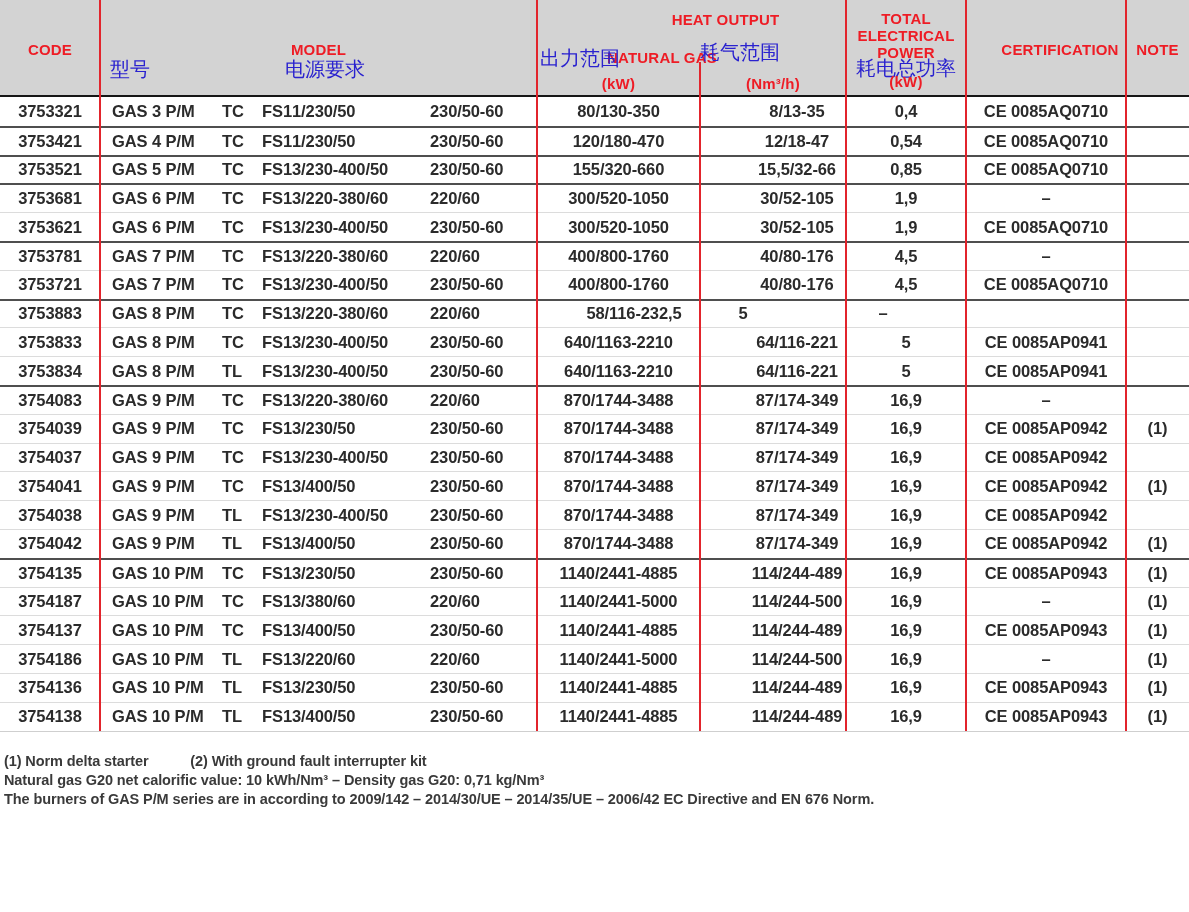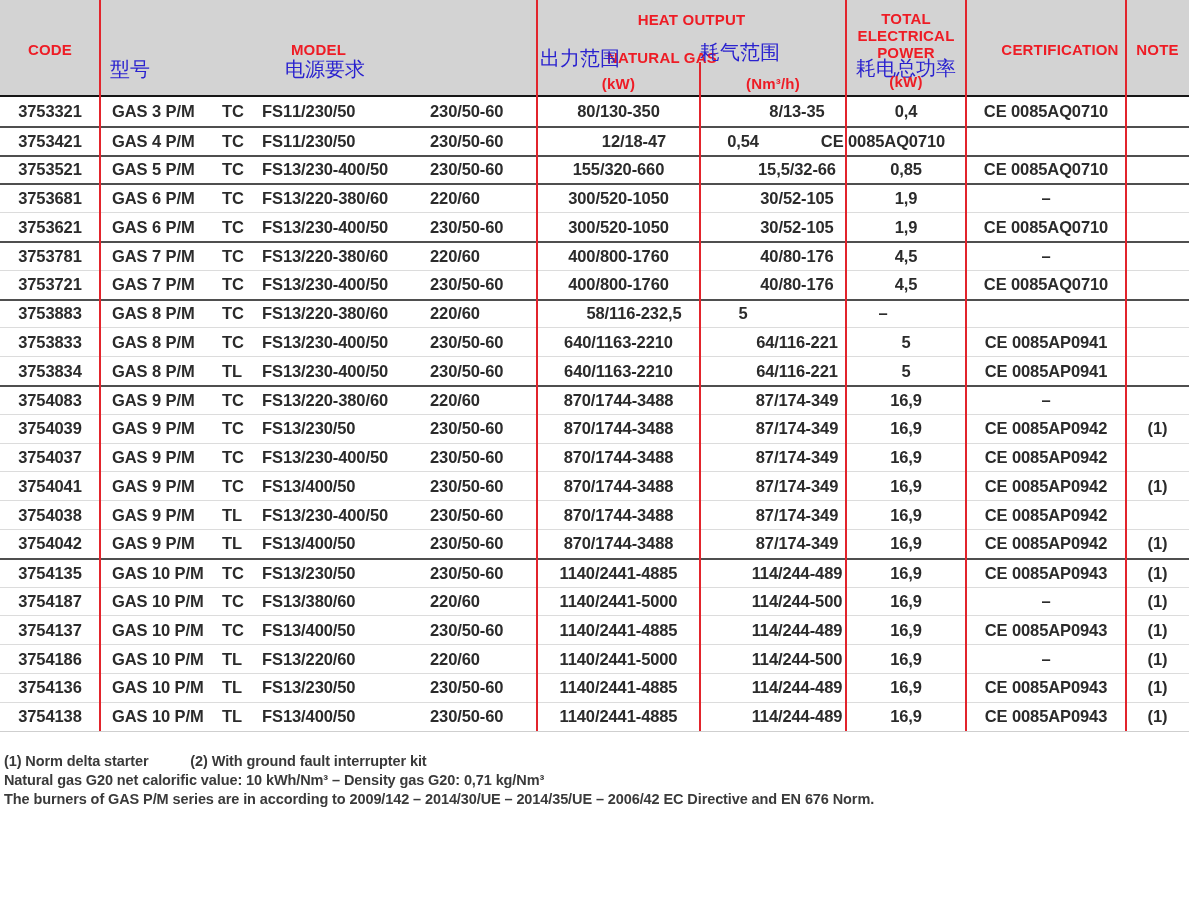--- a/index.html
+++ b/index.html
@@ -49,21 +49,21 @@
 <div class="sheet">
 
   <div class="spec-table">
 
     <div class="thead">
       <div class="hcell" style="left:0;width:100px;top:42px;">CODE</div>
       <div class="hzh" style="left:110px;top:58px;">型号</div>
       <div class="hcell" style="left:100px;width:437px;top:42px;">MODEL</div>
       <div class="hzh" style="left:240px;width:170px;top:58px;">电源要求</div>
 
-      <div class="hcell" style="left:537px;width:309px;top:12px;">HEAT OUTPUT</div>
+      <div class="hcell" style="left:537px;width:309px;top:12px;padding-left:34px;">HEAT OUTPUT</div>
       <div class="hcell" style="left:537px;width:250px;top:50px;">NATURAL GAS</div>
       <div class="hzh" style="left:540px;top:47px;">出力范围</div>
       <div class="hzh" style="left:700px;top:41px;text-align:right;">耗气范围</div>
       <div class="hcell" style="left:537px;width:163px;top:76px;">(kW)</div>
       <div class="hcell" style="left:700px;width:146px;top:76px;">(Nm³/h)</div>
 
       <div class="hcell h-power-stack" style="left:846px;width:120px;top:10px;">
         <div>TOTAL</div>
         <div>ELECTRICAL</div>
         <div>POWER</div>
@@ -93,20 +93,21 @@
   </div>
         <div class="row group-start">
     <div class="c c-code">3753421</div>
     <div class="c c-model">
       <span class="m-name">GAS 4 P/M</span>
       <span class="m-version">TC</span>
       <span class="m-flange">FS1</span>
       <span class="m-supply1">1/230/50</span>
       <span class="m-supply2">230/50-60</span>
     </div>
+    <div class="c c-heat">120/180-470</div>
     <div class="c c-gas">12/18-47</div>
     <div class="c c-power">0,54</div>
     <div class="c c-cert">CE 0085AQ0710</div>
     <div class="c c-note"></div>
   </div>
         <div class="row group-start">
     <div class="c c-code">3753521</div>
     <div class="c c-model">
       <span class="m-name">GAS 5 P/M</span>
       <span class="m-version">TC</span>

